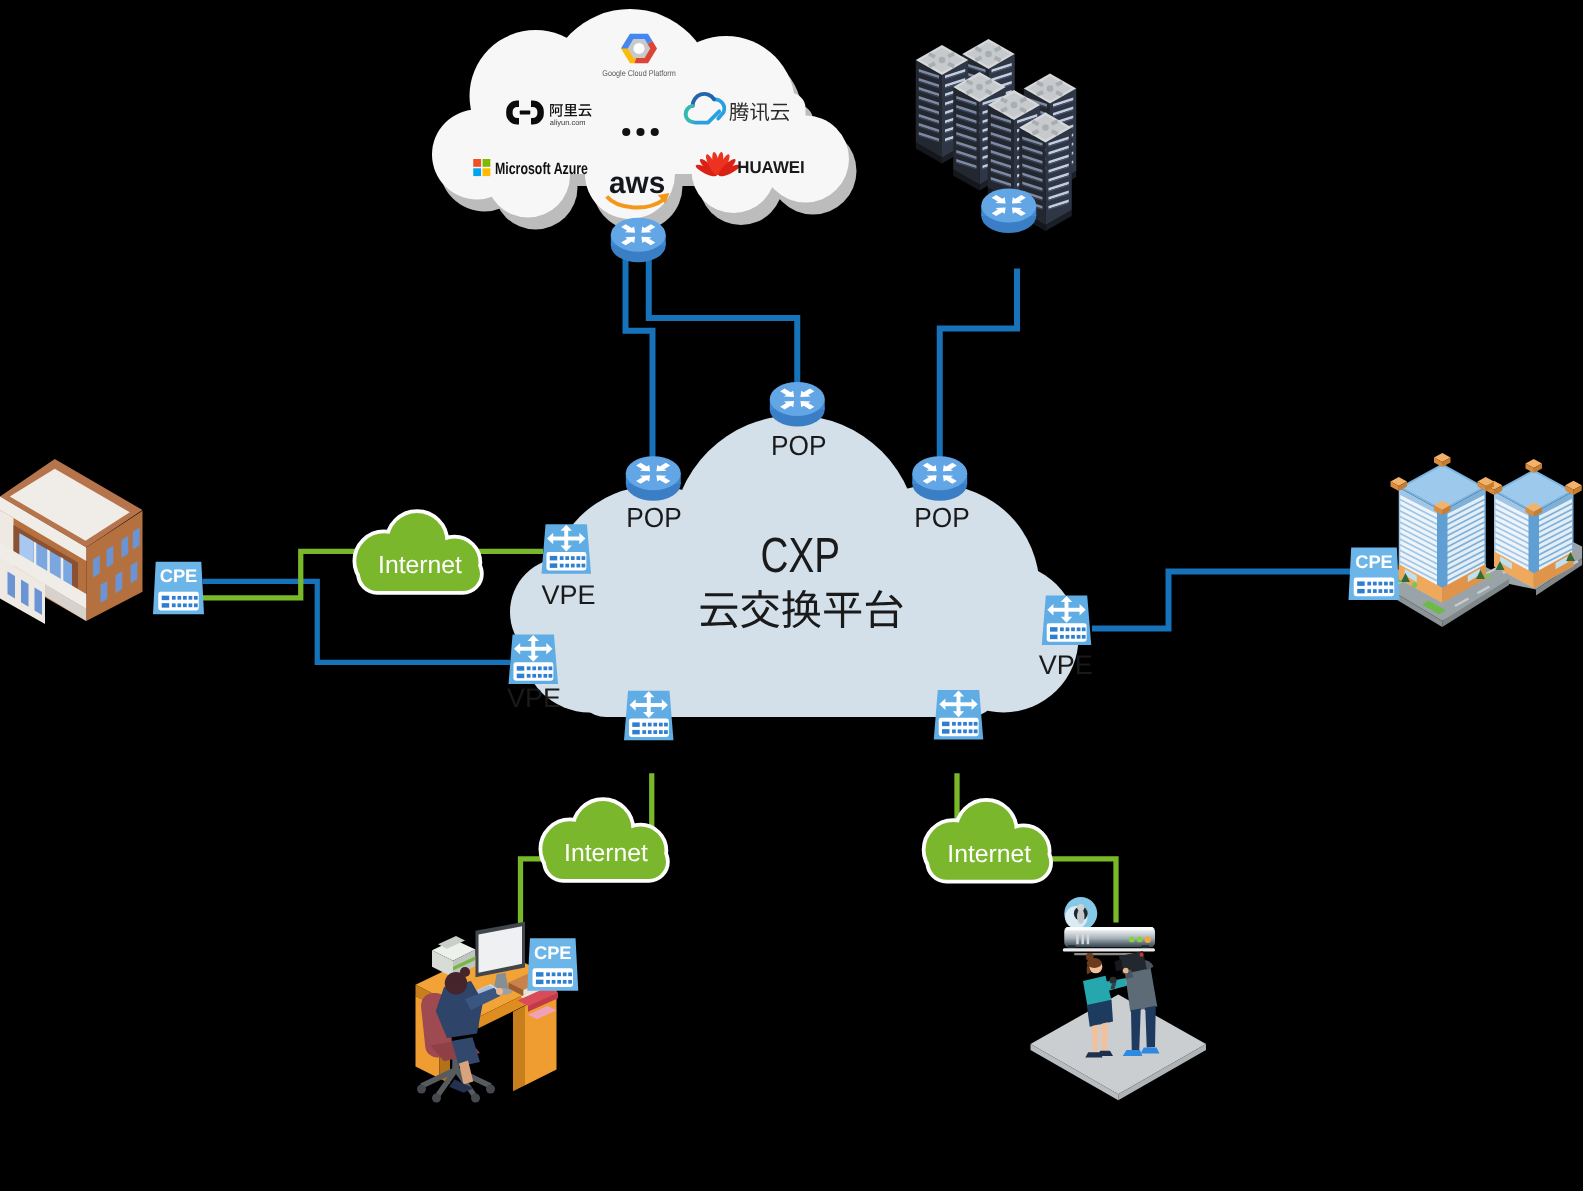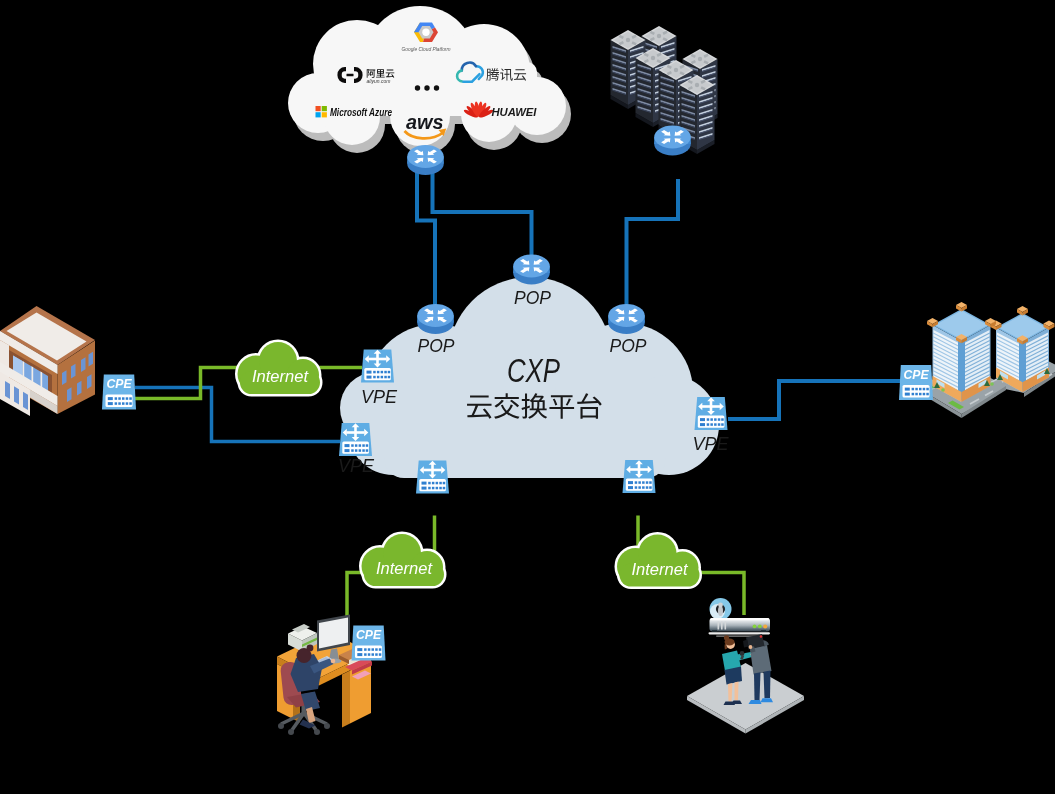--- a/index.html
+++ b/index.html
@@ -1,15 +1,15 @@
 <!DOCTYPE html>
 <html><head><meta charset="utf-8">
 <style>
 html,body{margin:0;padding:0;background:#000;}
-#stage{position:relative;width:1055px;height:794px;background:#000;overflow:hidden;font-family:"Liberation Sans",sans-serif;font-style:italic;}
+#stage{position:relative;width:1055px;height:794px;background:#000;overflow:hidden;font-family:"Liberation Sans",sans-serif;}
 </style></head>
 <body>
 <div id="stage">
 <svg width="1055" height="794" viewBox="0 0 1055 794">
 <g fill="none" stroke="#1673b9" stroke-width="4">
 <path d="M417 171 L417 220.5 L435 220.5 L435 306"></path>
 <path d="M432.5 171 L432.5 212 L531.5 212 L531.5 258"></path>
 <path d="M678 179 L678 219 L626.5 219 L626.5 306"></path>
 <path d="M728 419 L779 419 L779 381 L901 381"></path>
 </g>

